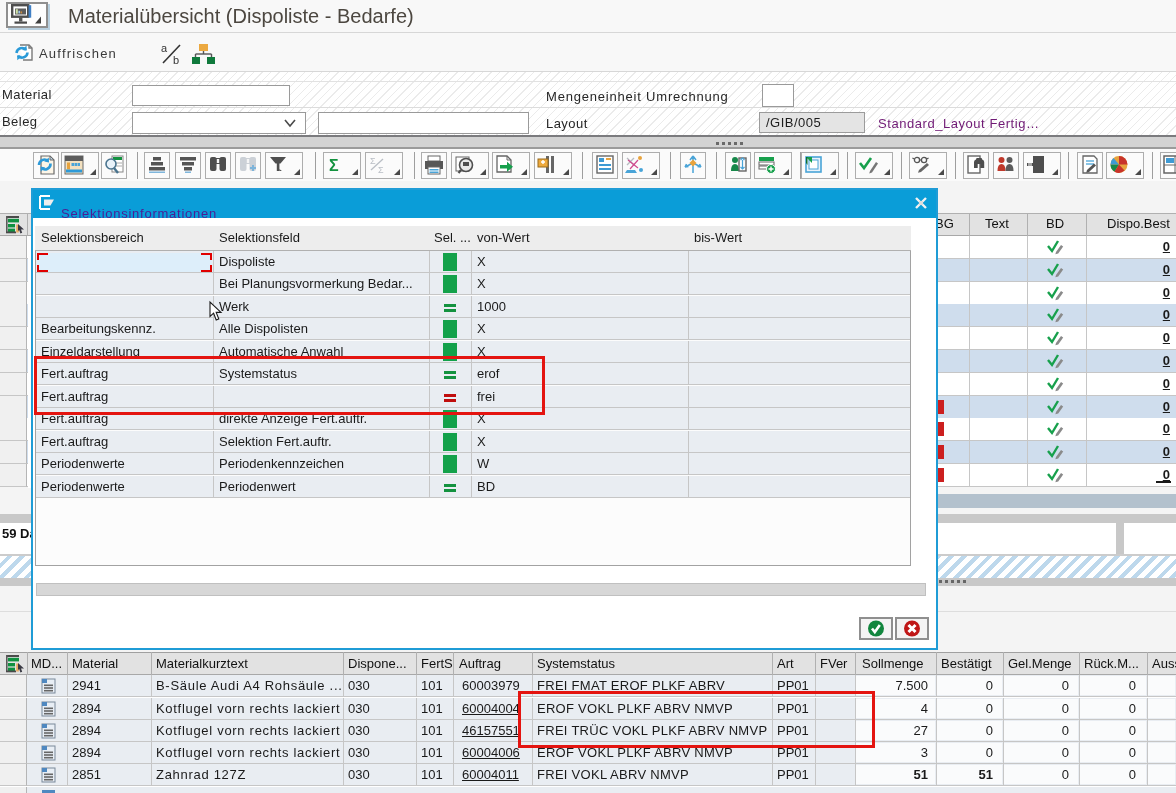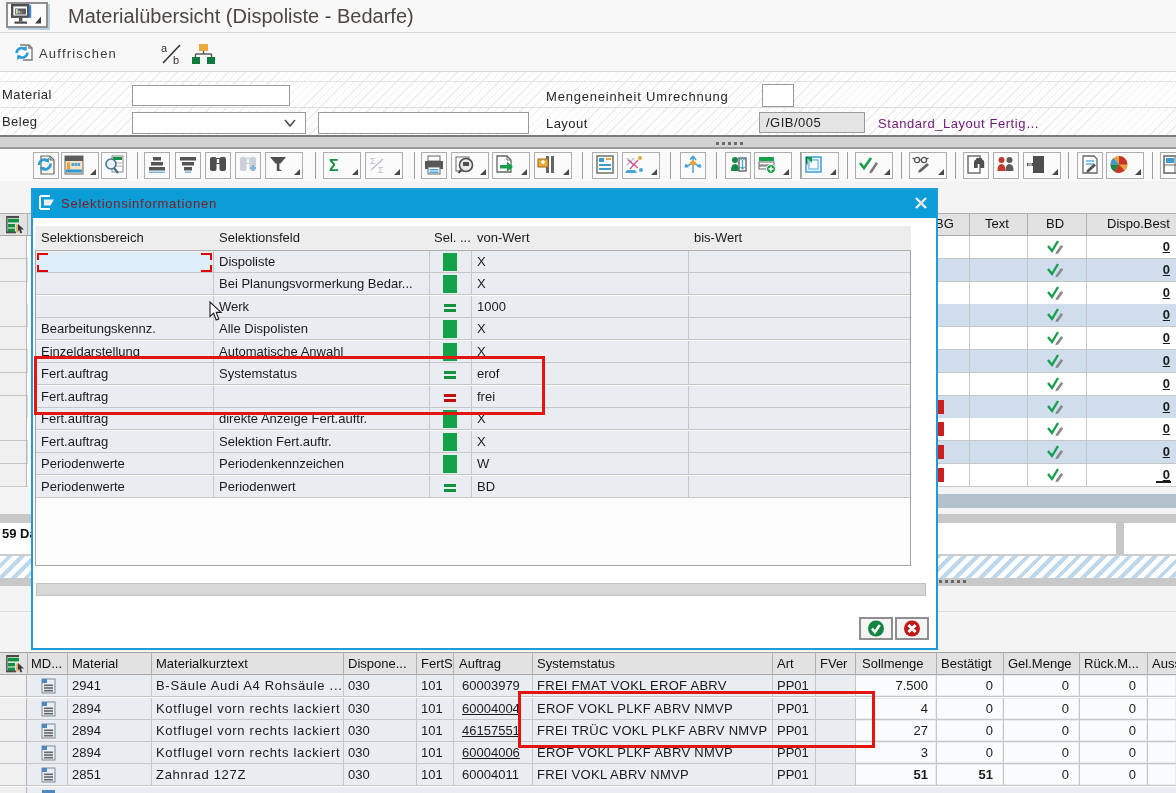--- a/index.html
+++ b/index.html
@@ -538,21 +538,21 @@
 <path d="M1 1 L6 1 L6 5 L1 5 Z" fill="#4f88c0"></path>
 <rect x="3" y="6.5" width="9" height="1.6" fill="#666"></rect>
 <rect x="3" y="9.2" width="9" height="1.6" fill="#666"></rect>
 <rect x="3" y="11.9" width="9" height="1.6" fill="#666"></rect>
 </svg>
 <div class="t" style="left:72px;top:679px;">2941</div>
 <div class="t" style="left:348px;top:679px;">030</div>
 <div class="t" style="left:421px;top:679px;">101</div>
 <div class="t" style="left:156px;top:679px;letter-spacing:0.7px">B-Säule Audi A4 Rohsäule ...</div>
 <div class="t" style="left:462px;top:679px;"><span style="">60003979</span></div>
-<div class="t" style="left:537px;top:679px;letter-spacing:0.28px">FREI FMAT VOKL EROF ABRV</div>
+<div class="t" style="left:537px;top:679px;letter-spacing:0.28px">FREI FMAT EROF PLKF ABRV</div>
 <div class="t" style="left:777px;top:679px;">PP01</div>
 <div class="t" style="left:855px;top:679px;width:73px;text-align:right;font-weight:normal">7.500</div>
 <div class="t" style="left:936px;top:679px;width:57px;text-align:right;font-weight:normal">0</div>
 <div class="t" style="left:1003px;top:679px;width:66px;text-align:right">0</div>
 <div class="t" style="left:1079px;top:679px;width:57px;text-align:right">0</div>
 <div style="left:0px;top:698px;width:1176px;height:22px;background:#e9edf2;border-bottom:1px solid #c6c6c6"></div>
 <div style="left:0px;top:698px;width:27px;height:22px;background:#f0f0f0;border-bottom:1px solid #c6c6c6;border-right:1px solid #b5b5b5"></div>
 <div style="left:67px;top:698px;width:1px;height:22px;background:#c6c6c6"></div>
 <div style="left:151px;top:698px;width:1px;height:22px;background:#c6c6c6"></div>
 <div style="left:343px;top:698px;width:1px;height:22px;background:#c6c6c6"></div>
@@ -689,39 +689,39 @@
 <rect x="1" y="1" width="13" height="14" fill="#e8eef5" stroke="#7a8999" stroke-width="1"></rect>
 <path d="M1 1 L6 1 L6 5 L1 5 Z" fill="#4f88c0"></path>
 <rect x="3" y="6.5" width="9" height="1.6" fill="#666"></rect>
 <rect x="3" y="9.2" width="9" height="1.6" fill="#666"></rect>
 <rect x="3" y="11.9" width="9" height="1.6" fill="#666"></rect>
 </svg>
 <div class="t" style="left:72px;top:768px;">2851</div>
 <div class="t" style="left:348px;top:768px;">030</div>
 <div class="t" style="left:421px;top:768px;">101</div>
 <div class="t" style="left:156px;top:768px;letter-spacing:0.7px">Zahnrad 127Z</div>
-<div class="t" style="left:462px;top:768px;"><span style="">60004011</span></div>
+<div class="t" style="left:462px;top:768px;"><span style="text-decoration:underline">60004011</span></div>
 <div class="t" style="left:537px;top:768px;letter-spacing:0.28px">FREI VOKL ABRV NMVP</div>
 <div class="t" style="left:777px;top:768px;">PP01</div>
 <div class="t" style="left:855px;top:768px;width:73px;text-align:right;font-weight:bold">51</div>
 <div class="t" style="left:936px;top:768px;width:57px;text-align:right;font-weight:bold">51</div>
 <div class="t" style="left:1003px;top:768px;width:66px;text-align:right">0</div>
 <div class="t" style="left:1079px;top:768px;width:57px;text-align:right">0</div>
 <div style="left:0px;top:787px;width:1176px;height:6px;background:#e9edf2"></div>
 <div style="left:0px;top:787px;width:27px;height:6px;background:#f0f0f0;border-right:1px solid #b5b5b5"></div>
 <svg style="left:41px;top:790px" width="16" height="3" viewBox="0 0 16 3">
     <rect x="1" y="0" width="13" height="3" fill="#4f88c0"></rect>
   </svg>
 <div style="left:31px;top:188px;width:907px;height:462px;background:#ffffff;border:2px solid #1f9cd6"></div>
 <div style="left:33px;top:190px;width:903px;height:28px;background:#0a9dd8"></div>
 <svg style="left:39px;top:195px" width="16" height="15" viewBox="0 0 16 15">
 <path d="M1 1 h10 M1 1 v13 M1 14 h10" stroke="#fff" stroke-width="2" fill="none"></path>
 <path d="M5 4.5 h10 l-3.5 6 h-6.5 Z" fill="#eee"></path>
 </svg>
-<div class="t" style="left:61px;top:197px;letter-spacing:0.75px;color:#7f1d1d">Selektionsinformationen</div>
+<div class="t" style="left:61px;top:207px;letter-spacing:0.75px;color:#4c1d95">Selektionsinformationen</div>
 <svg style="left:914px;top:196px" width="14" height="14" viewBox="0 0 14 14">
 <path d="M2 2 L12 12 M12 2 L2 12" stroke="#f2f2f2" stroke-width="2.4"></path>
 <rect x="5" y="5" width="4" height="4" fill="#ddd"></rect>
 </svg>
 <div style="left:35px;top:226px;width:876px;height:340px;background:#fcfcfc;border:1px solid #a2a2a2"></div>
 <div style="left:35px;top:226px;width:876px;height:25px;background:#ededed;border-bottom:1px solid #b0b0b0"></div>
 <div class="t" style="left:41px;top:231px;">Selektionsbereich</div>
 <div class="t" style="left:219px;top:231px;">Selektionsfeld</div>
 <div class="t" style="left:434px;top:231px;">Sel. ...</div>
 <div class="t" style="left:477px;top:231px;">von-Wert</div>

